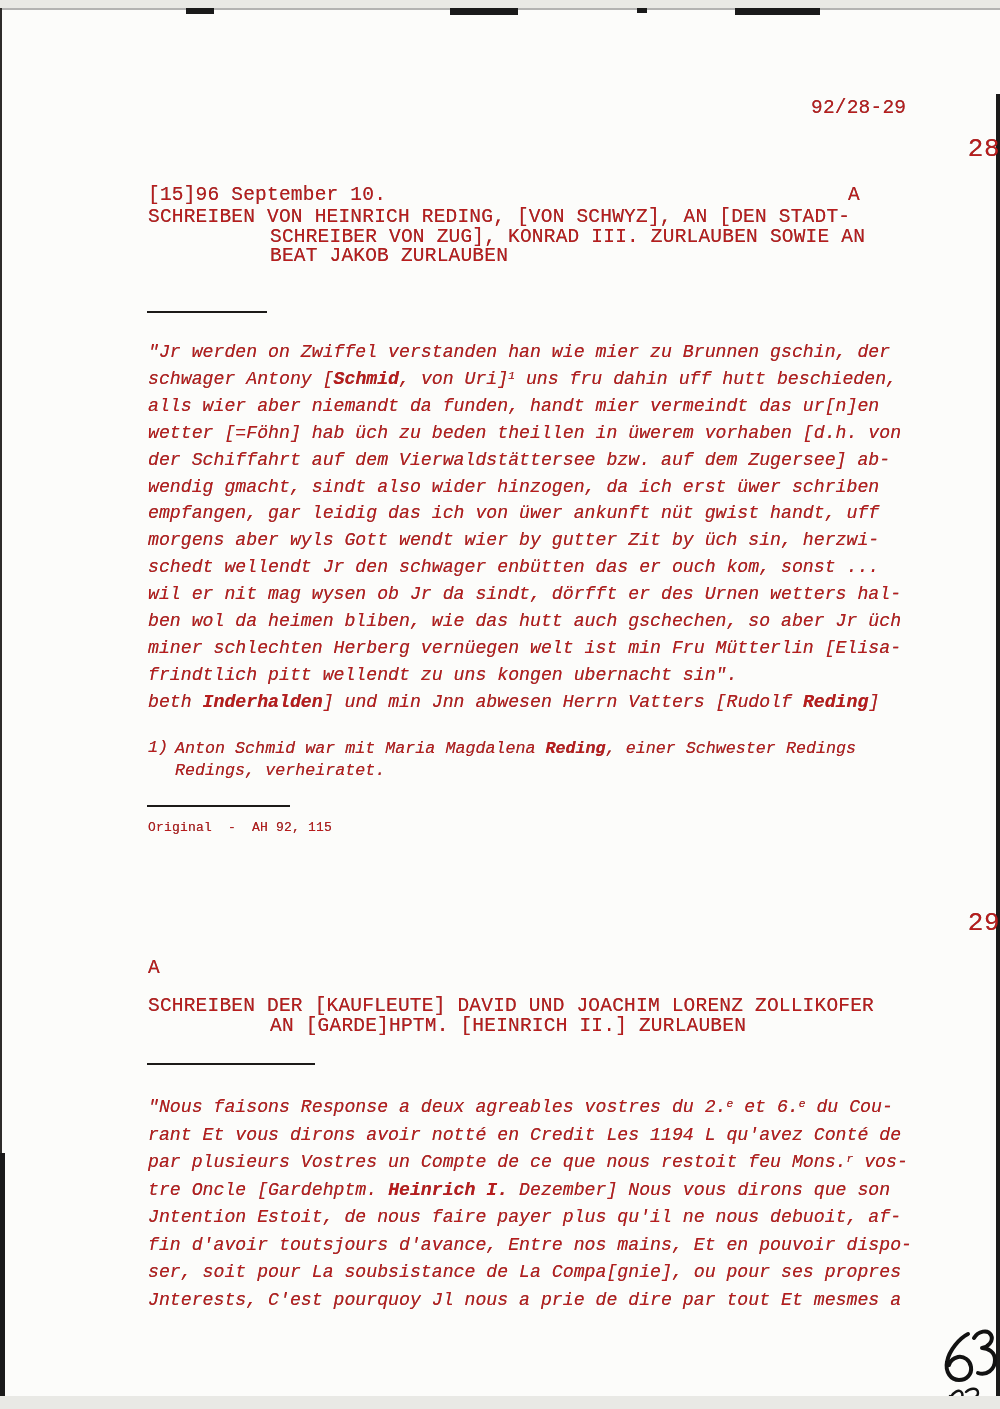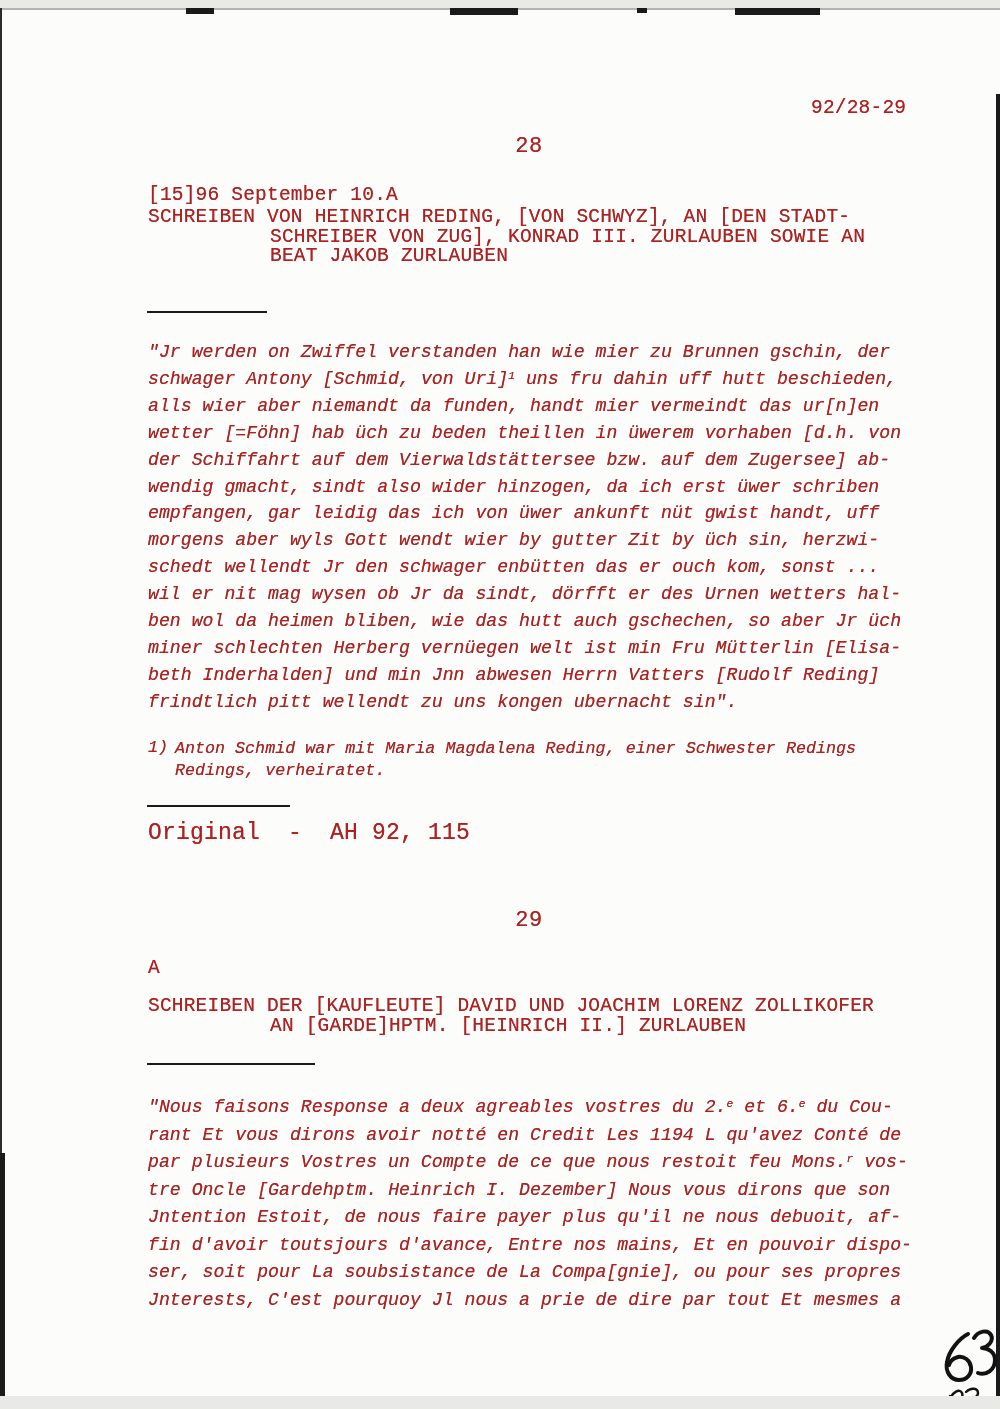--- a/index.html
+++ b/index.html
@@ -5,34 +5,34 @@
   html,body{margin:0;padding:0;background:#e9e9e5;}
   .page{
     position:relative;width:1000px;height:1388px;margin:8px auto;
     background:#fcfcfa;overflow:hidden;
     font-family:"Liberation Mono","DejaVu Sans Mono",monospace;
     color:#b91c1c;text-shadow:0 0 .5px rgba(0,0,0,.55);
   }
   .abs{position:absolute;}
   .roman{font-size:19.5px;letter-spacing:.2px;white-space:pre;}
   .tl{white-space:pre;}
-  .b{font-weight:normal;}
+  .b{font-weight:bold;}
   sup{font-size:.62em;line-height:0;vertical-align:.42em;}
-  .entry-number{left:0;width:100%;text-align:center;text-indent:58px;font-size:22px;letter-spacing:.5px;}
-  .daterow{display:flex;}
+  .entry-number{left:0;width:100%;text-align:right;text-indent:58px;font-size:26px;letter-spacing:.5px;}
+  .daterow{display:flex;justify-content:space-between;}
   .heading .tl{line-height:19.6px;}
   .heading .tl + .tl{padding-left:122px;}
   .rule{height:0;border-top:2px solid #1c1a18;}
   .quote{font-style:italic;font-size:18.2px;}
   #para28 .tl{line-height:26.9px;}
   #para29 .tl{line-height:27.5px;}
   .footnote{font-style:italic;font-size:16.7px;display:flex;}
   .footnote .fmarker{flex:none;width:27px;}
   .footnote .tl{line-height:21.8px;}
-  .source{font-size:23px;white-space:pre;letter-spacing:.2px;}
+  .source{font-size:13px;white-space:pre;letter-spacing:.2px;}
   
   .edge{background:#1a1a1a;}
   .hand{stroke:#121212;fill:none;stroke-linecap:round;stroke-linejoin:round;}
 </style>
 </head>
 <body>
 
 <div class="page">
 
   <div class="abs" style="left:0;top:0;width:1000px;height:2px;background:#777;opacity:.55;"></div>
@@ -64,22 +64,22 @@
       <div class="tl">alls wier aber niemandt da funden, handt mier vermeindt das ur[n]en</div>
       <div class="tl">wetter [=Föhn] hab üch zu beden theillen in üwerem vorhaben [d.h. von</div>
       <div class="tl">der Schiffahrt auf dem Vierwaldstättersee bzw. auf dem Zugersee] ab-</div>
       <div class="tl">wendig gmacht, sindt also wider hinzogen, da ich erst üwer schriben</div>
       <div class="tl">empfangen, gar leidig das ich von üwer ankunft nüt gwist handt, uff</div>
       <div class="tl">morgens aber wyls Gott wendt wier by gutter Zit by üch sin, herzwi-</div>
       <div class="tl">schedt wellendt Jr den schwager enbütten das er ouch kom, sonst ...</div>
       <div class="tl">wil er nit mag wysen ob Jr da sindt, dörfft er des Urnen wetters hal-</div>
       <div class="tl">ben wol da heimen bliben, wie das hutt auch gschechen, so aber Jr üch</div>
       <div class="tl">miner schlechten Herberg vernüegen welt ist min Fru Mütterlin [Elisa-</div>
+      <div class="tl">frindtlich pitt wellendt zu uns kongen ubernacht sin".</div>
       <div class="tl"><span>beth </span><span class="b">Inderhalden</span><span>] und min Jnn abwesen Herrn Vatters [Rudolf </span><span class="b">Reding</span><span>]</span></div>
-      <div class="tl">frindtlich pitt wellendt zu uns kongen ubernacht sin".</div>
     </div>
 
   <div class="abs footnote" style="left:148px;top:730px;">
     <span class="fmarker">1)</span>
     <div>
         <div class="tl"><span>Anton Schmid war mit Maria Magdalena </span><span class="b">Reding</span><span>, einer Schwester Redings</span></div>
         <div class="tl">Redings, verheiratet.</div>
       </div>
   </div>
 

